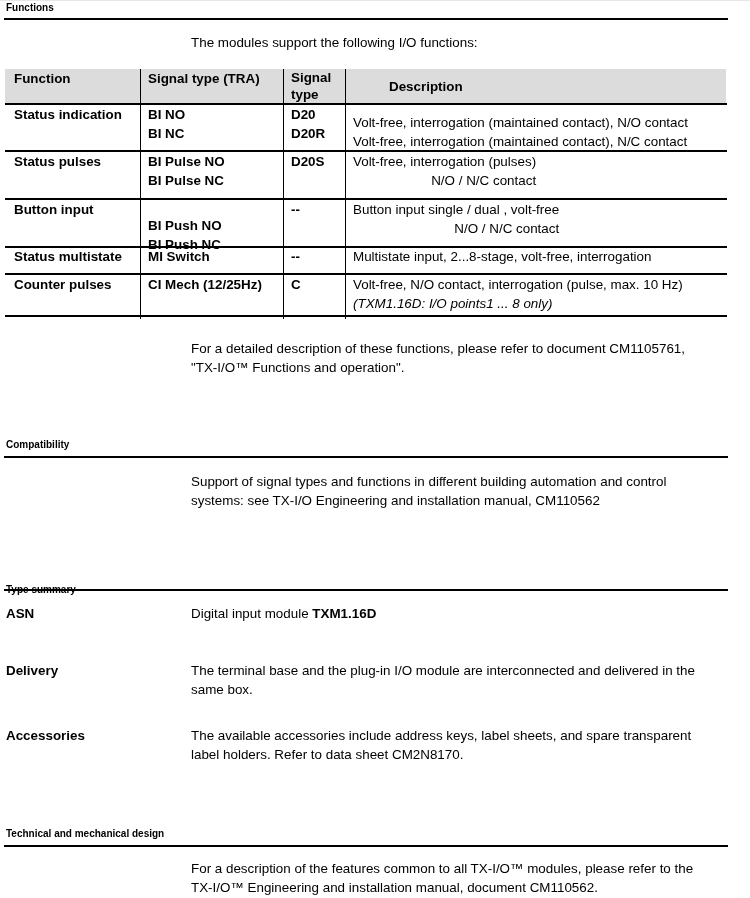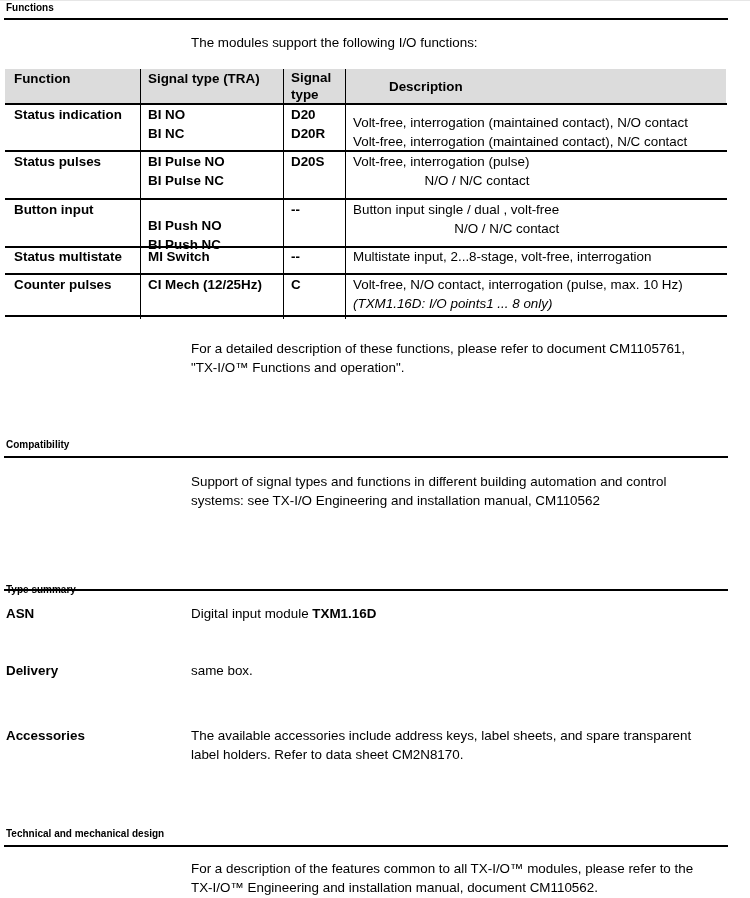--- a/index.html
+++ b/index.html
@@ -129,21 +129,21 @@
   <div>
     <div class="t-cell b" style="left:9px; top:83px;">Status pulses</div>
     <div class="t-cell b" style="left:143px; top:83px;">
       <div>BI Pulse NO</div>
       <div>BI Pulse NC</div>
     </div>
     <div class="t-cell b" style="left:286px; top:83px;">
       <div>D20S</div>
     </div>
     <div class="t-cell" style="left:348px; top:83px;">
-      <div>Volt-free, interrogation (pulse)</div>
+      <div>Volt-free, interrogation (pulses)</div>
       <div class="indent">N/O / N/C contact</div>
     </div>
   </div>
   <div class="t-hline" style="top:129px;"></div>
 
   <div>
     <div class="t-cell b" style="left:9px; top:131px;text-align:right;">Button input</div>
     <div class="t-cell b" style="left:143px; top:131px;margin-top:16px;">
       <div>BI Push NO</div>
       <div>BI Push NC</div>
@@ -207,20 +207,21 @@
 <div class="section-title" style="top:582px;text-align:right;">Type summary</div>
 <div class="section-rule" style="top:589px;"></div>
 
 <div class="label" style="top:604px;">ASN</div>
 <div class="para" style="top:604px;">
   <div><span>Digital input module </span><span class="b">TXM1.16D</span></div>
 </div>
 
 <div class="label" style="top:661px;">Delivery</div>
 <div class="para" style="top:661px;">
+  <div>The terminal base and the plug-in I/O module are interconnected and delivered in the</div>
   <div>same box.</div>
 </div>
 
 <div class="label" style="top:726px;">Accessories</div>
 <div class="para" style="top:726px;">
   <div>The available accessories include address keys, label sheets, and spare transparent</div>
   <div>label holders. Refer to data sheet CM2N8170.</div>
 </div>
 
 <div class="section-title" style="top:826px;">Technical and mechanical design</div>

